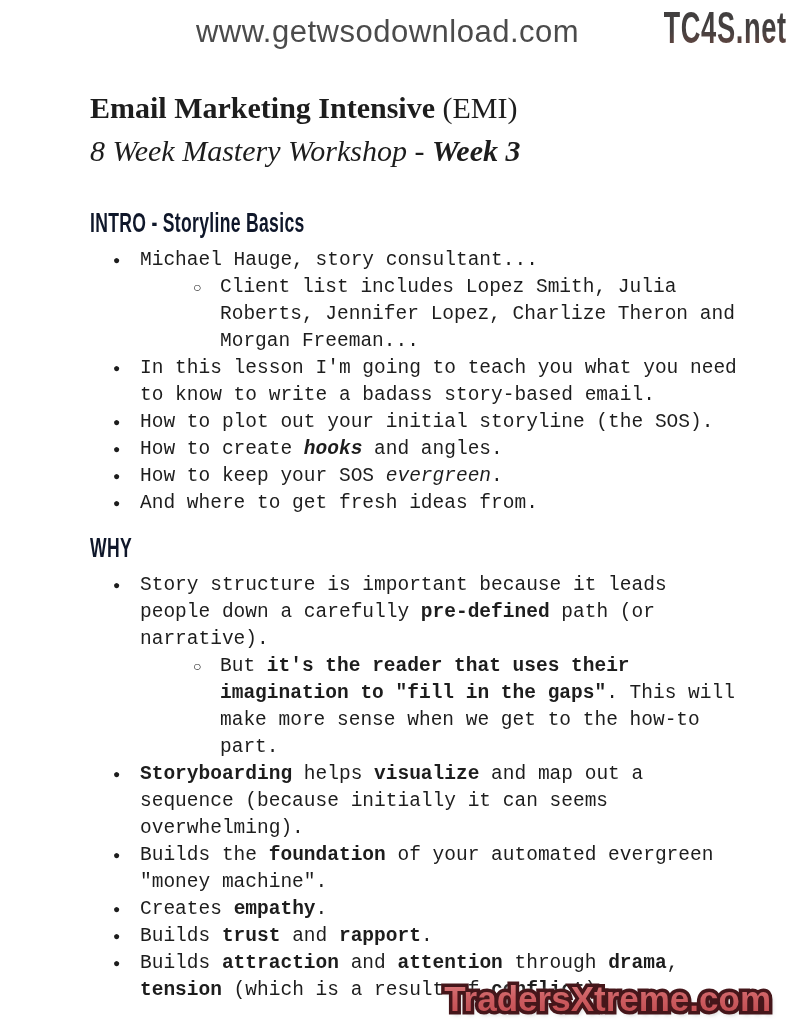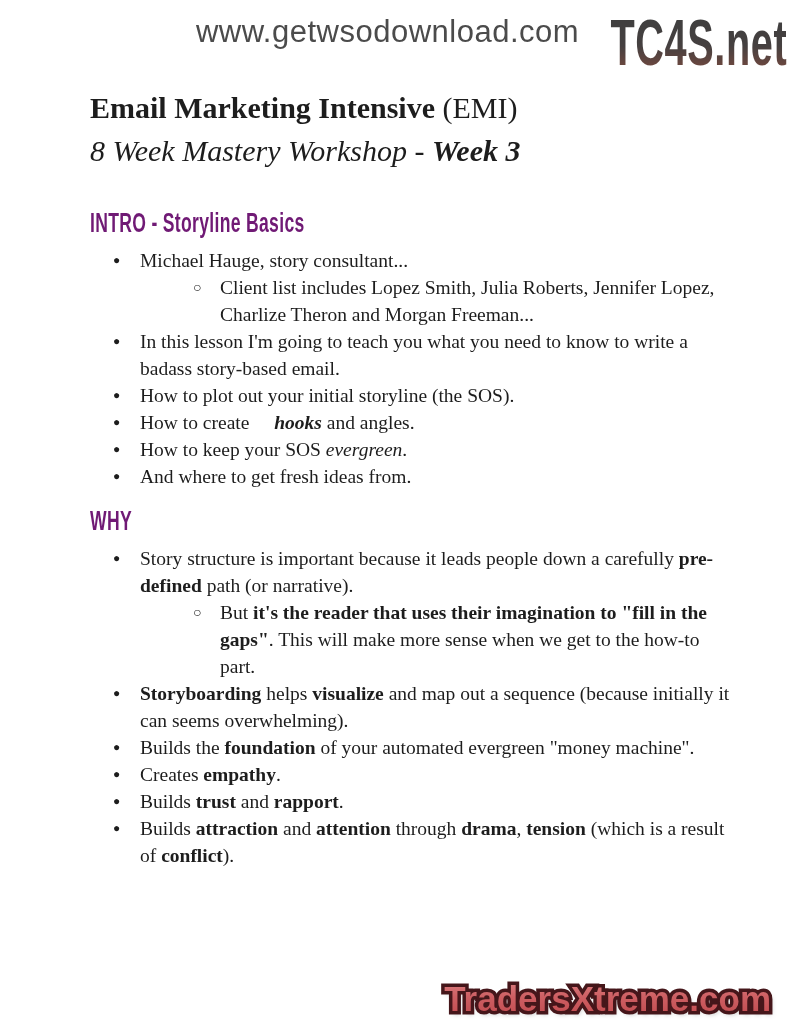--- a/index.html
+++ b/index.html
@@ -6,47 +6,47 @@
   .page{
     position:relative;width:791px;height:1024px;background:#ffffff;overflow:hidden;
     font-family:"Liberation Serif",serif;color:#1d1d1d;
   }
   
   .site-header{
     position:absolute;top:14px;left:0;right:0;text-align:center;padding-right:16px;
     font-family:"Liberation Sans",sans-serif;font-size:31px;color:#4b4b4b;letter-spacing:0.5px;
   }
   .logo{
-    position:absolute;top:15px;right:4px;
-    font-family:"Liberation Sans",sans-serif;font-weight:800;font-size:64px;line-height:56px;
+    position:absolute;top:0px;right:4px;
+    font-family:"Liberation Sans",sans-serif;font-weight:800;font-size:44px;line-height:56px;
     white-space:nowrap;
   }
   .logo-inner{
     display:inline-block;transform:scaleX(0.62);transform-origin:right center;
     background:linear-gradient(180deg,#3f3f3f 0%,#454040 55%,#74493f 100%);
     -webkit-background-clip:text;background-clip:text;color:transparent;
     text-shadow:none;letter-spacing:1px;
   }
   
   .doc{position:absolute;left:90px;top:86px;width:648px;}
   .doc-title{font-size:30px;line-height:43px;}
   .t-b{font-weight:700;}
   .t-i{font-style:italic;}
   .t-bi{font-weight:700;font-style:italic;}
   .sec-heading{
     margin:36px 0 9px 0;font-size:27px;line-height:30px;
-    font-family:"Liberation Sans",sans-serif;font-weight:700;color:#701a75;
+    font-family:"Liberation Sans",sans-serif;font-weight:700;color:#0f172a;
     white-space:nowrap;
   }
   .sec-heading .cond{display:inline-block;transform:scaleX(0.65);transform-origin:left center;letter-spacing:0.5px;}
   .blist{margin:0;padding:0;list-style:none;font-size:19.5px;line-height:27px;}
   .li{display:flex;align-items:flex-start;}
   .li .marker{flex:0 0 50px;box-sizing:border-box;padding-left:23px;font-size:12px;line-height:27px;}
   .li.level2 .marker{flex:0 0 130px;padding-left:103px;font-size:14px;}
-  .li .content{flex:1 1 auto;}
+  .li .content{flex:1 1 auto;font-family:Liberation Mono, monospace;}
   
   .wm-dlsub{
     position:relative;height:42px;margin-top:2px;text-align:center;
     font-family:"DejaVu Serif","Liberation Serif",serif;font-weight:700;font-size:35px;line-height:40px;
     letter-spacing:8px;transform:translateX(-16px);
   }
   .wm-dlsub .wm-stroke{
     position:absolute;left:0;right:0;top:0;
     -webkit-text-stroke:8px #f6f6f6;
     text-shadow:3px 4px 4px rgba(70,70,70,0.6);
@@ -104,21 +104,21 @@
           <li class="li level1">
             <span class="marker">●</span>
             <span class="content"><span>In this lesson I'm going to teach you what you need to know to write a badass story-based email.</span></span>
           </li>
           <li class="li level1">
             <span class="marker">●</span>
             <span class="content"><span>How to plot out your initial storyline (the SOS).</span></span>
           </li>
           <li class="li level1">
             <span class="marker">●</span>
-            <span class="content"><span>How to create </span><span style="font-weight: 700; font-style: italic; margin-left: 20px;">hooks</span><span> and angles.</span></span>
+            <span class="content"><span>How to create </span><span style="font-weight: 700; font-style: italic;">hooks</span><span> and angles.</span></span>
           </li>
           <li class="li level1">
             <span class="marker">●</span>
             <span class="content"><span>How to keep your SOS </span><span style="font-style: italic;">evergreen</span><span>.</span></span>
           </li>
           <li class="li level1">
             <span class="marker">●</span>
             <span class="content"><span>And where to get fresh ideas from.</span></span>
           </li>
         </ul>

